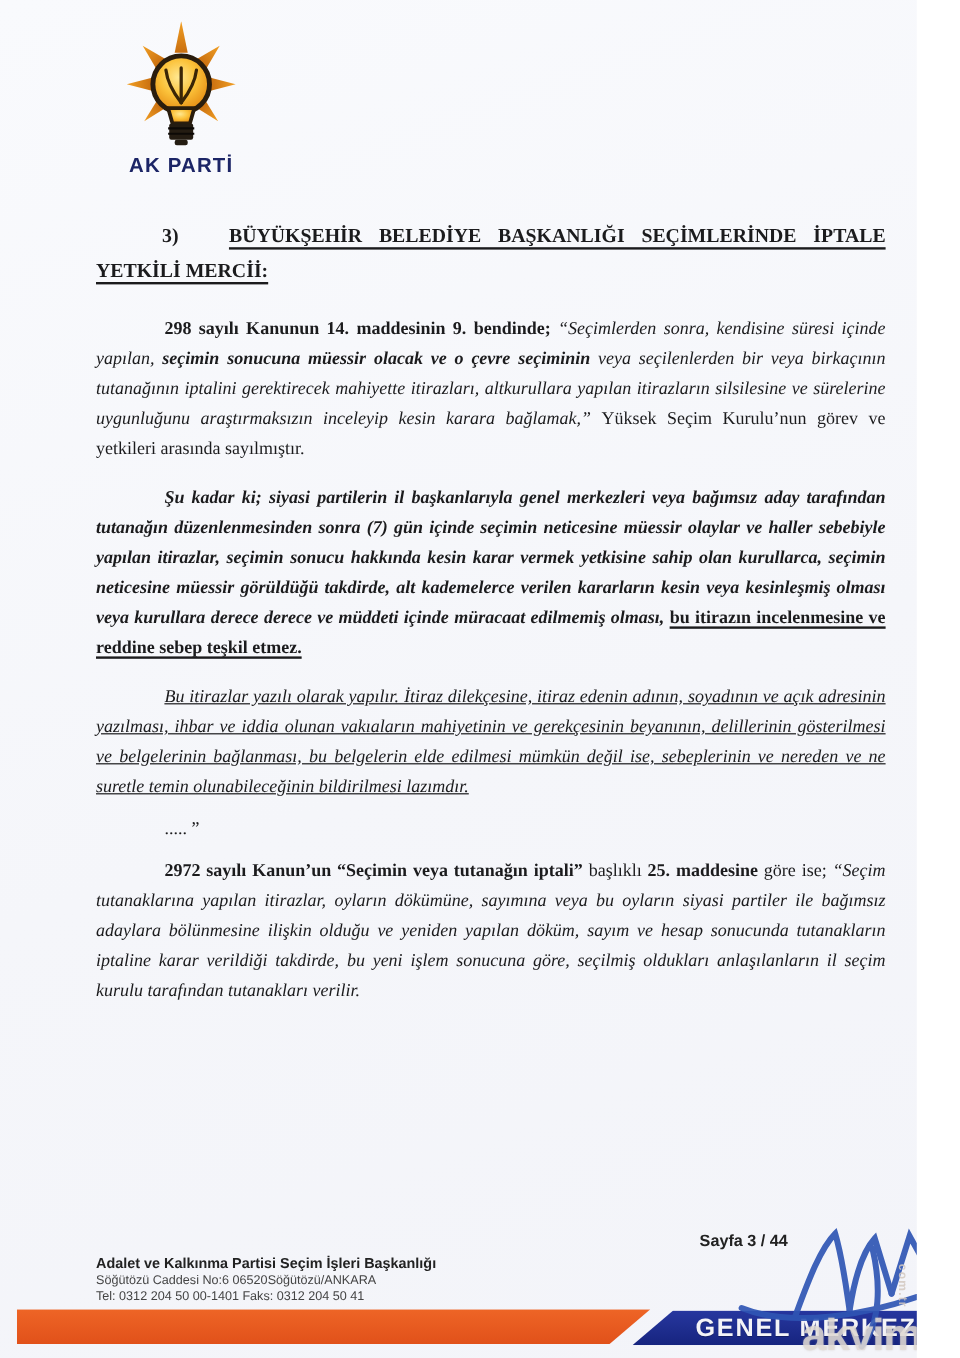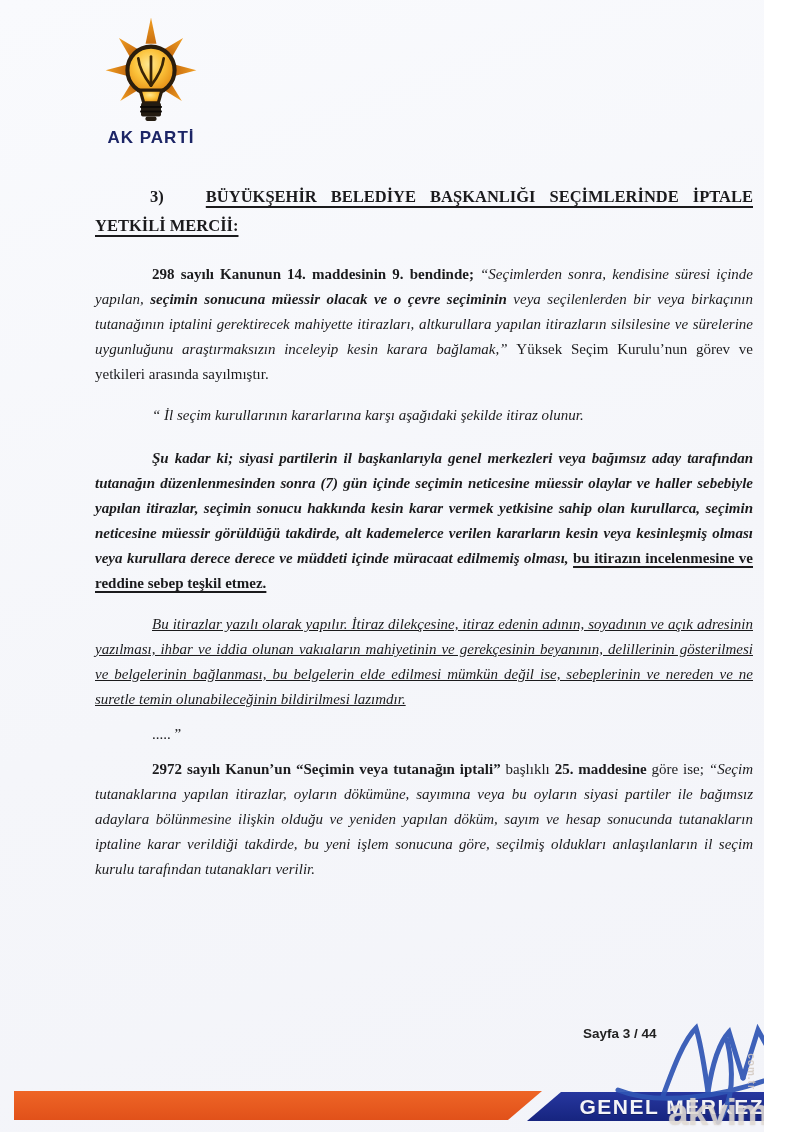--- a/index.html
+++ b/index.html
@@ -13,21 +13,21 @@
   }
   
   .logo-block{position:absolute;left:84px;top:18px;width:134px;text-align:center;}
   .logo-block svg{display:block;margin:0 auto;}
   .party-name{
     font-family:"Liberation Sans", sans-serif;
     font-weight:bold;font-size:17px;letter-spacing:1px;
     color:#1c2566;margin-top:2px;
   }
   
-  .doc-body{position:absolute;left:95px;top:182px;width:658px;}
+  .doc-body{position:absolute;left:80px;top:182px;width:658px;}
   .para{
     text-align:justify;
     text-indent:57px;
     font-size:15px;
     line-height:25px;
     margin:0 0 16px 0;
   }
   .para-heading{
     font-size:16.5px;
     line-height:29px;
@@ -128,27 +128,31 @@
         <line x1="53" y1="102.5" x2="77" y2="102.5"></line>
       </g>
       <rect x="59" y="108" width="12" height="5" rx="2" fill="#241c12"></rect>
     </svg>
     <div class="party-name">AK PARTİ</div>
   </div>
 
   <div class="doc-body">
     <p class="para para-heading"><span class="run-b">3)&nbsp;&nbsp; </span><span class="run-bu">BÜYÜKŞEHİR BELEDİYE BAŞKANLIĞI SEÇİMLERİNDE İPTALE YETKİLİ MERCİİ:</span></p>
     <p class="para"><span class="run-b">298 sayılı Kanunun 14. maddesinin 9. bendinde; </span><span class="run-i">“Seçimlerden sonra, kendisine süresi içinde yapılan, </span><span class="run-bi">seçimin sonucuna müessir olacak ve o çevre seçiminin</span><span class="run-i"> veya seçilenlerden bir veya birkaçının tutanağının iptalini gerektirecek mahiyette itirazları, altkurullara yapılan itirazların silsilesine ve sürelerine uygunluğunu araştırmaksızın inceleyip kesin karara bağlamak,” </span><span class="run-r">Yüksek Seçim Kurulu’nun görev ve yetkileri arasında sayılmıştır.</span></p>
-    <p class="para para-quote"><span class="run-i">“ İl seçim kurullarının kararlarına karşı aşağıdaki şekilde itiraz olunur.</span></p>
     <p class="para"><span class="run-bi">Şu kadar ki; siyasi partilerin il başkanlarıyla genel merkezleri veya bağımsız aday tarafından tutanağın düzenlenmesinden sonra (7) gün içinde seçimin neticesine müessir olaylar ve haller sebebiyle yapılan itirazlar, seçimin sonucu hakkında kesin karar vermek yetkisine sahip olan kurullarca, seçimin neticesine müessir görüldüğü takdirde, alt kademelerce verilen kararların kesin veya kesinleşmiş olması veya kurullara derece derece ve müddeti içinde müracaat edilmemiş olması, </span><span class="run-biu">bu itirazın incelenmesine ve reddine sebep teşkil etmez.</span></p>
     <p class="para para-italic"><span class="run-i">Bu itirazlar yazılı olarak yapılır. İtiraz dilekçesine, itiraz edenin adının, soyadının ve açık adresinin yazılması, ihbar ve iddia olunan vakıaların mahiyetinin ve gerekçesinin beyanının, delillerinin gösterilmesi ve belgelerinin bağlanması, bu belgelerin elde edilmesi mümkün değil ise, sebeplerinin ve nereden ve ne suretle temin olunabileceğinin bildirilmesi lazımdır.</span></p>
     <p class="para para-dots"><span class="run-r">..... ”</span></p>
     <p class="para"><span class="run-b">2972 sayılı Kanun’un “Seçimin veya tutanağın iptali” </span><span class="run-r">başlıklı </span><span class="run-b">25. maddesine </span><span class="run-r">göre ise;  </span><span class="run-i">“Seçim tutanaklarına yapılan itirazlar, oyların dökümüne, sayımına veya bu oyların siyasi partiler ile bağımsız adaylara bölünmesine ilişkin olduğu ve yeniden yapılan döküm, sayım ve hesap sonucunda tutanakların iptaline karar verildiği takdirde, bu yeni işlem sonucuna göre, seçilmiş oldukları anlaşılanların il seçim kurulu tarafından tutanakları verilir.</span></p>
   </div>
 
+  <div class="footer-left">
+    <div class="footer-org">Adalet ve Kalkınma Partisi Seçim İşleri Başkanlığı</div>
+    <div class="footer-line">Söğütözü Caddesi No:6  06520Söğütözü/ANKARA</div>
+    <div class="footer-line">Tel: 0312 204 50 00-1401  Faks: 0312 204 50 41</div>
+  </div>
   <div class="page-number">Sayfa 3 / 44</div>
 
   <svg class="signature" width="190" height="112" viewBox="0 0 190 112">
     <g stroke="#2f55b4" stroke-width="5" fill="none" stroke-linecap="round" opacity="0.92">
       <path d="M10,76 C50,92 115,84 174,60"></path>
       <path d="M55,82 C66,52 76,26 88,14 C94,34 97,58 100,78"></path>
       <path d="M100,78 C104,52 110,30 121,18 L135,64"></path>
       <path d="M135,64 L150,16 L170,52"></path>
       <path d="M119,26 C126,56 126,88 110,108"></path>
       <path d="M160,56 C170,42 180,30 187,22"></path>

